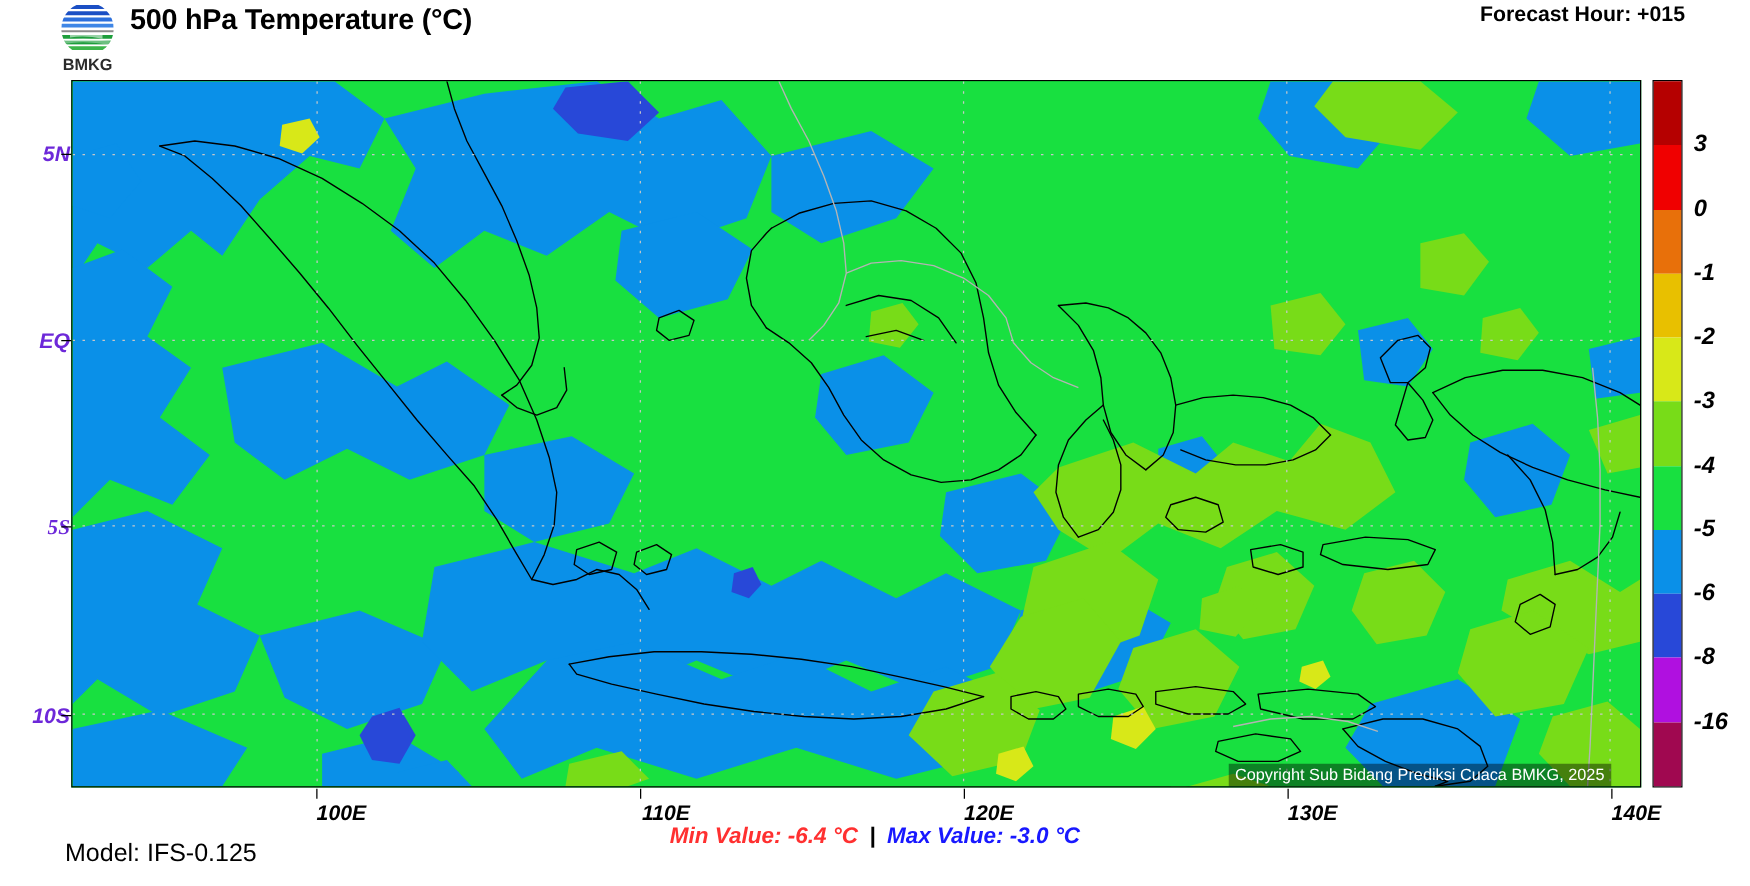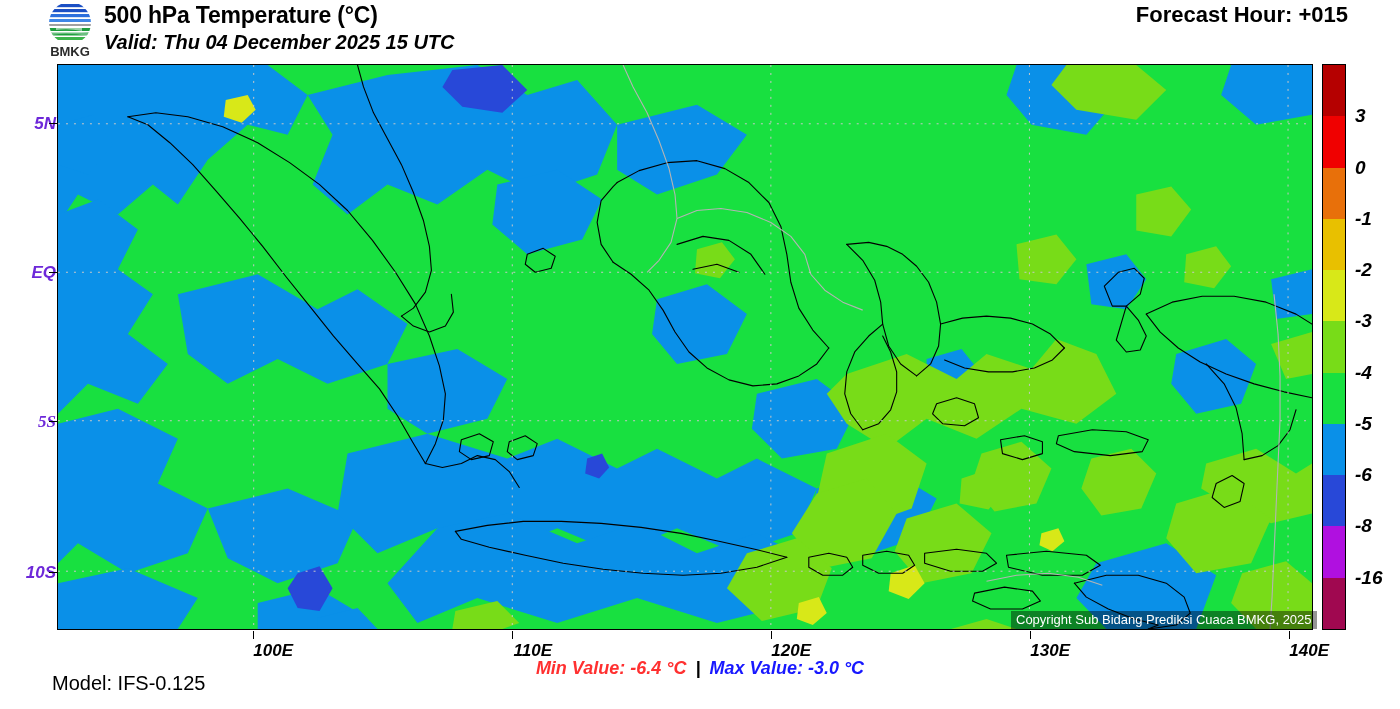--- a/index.html
+++ b/index.html
@@ -48,21 +48,21 @@
     font-size: 20px;
     font-weight: bold;
     font-style: italic;
     color: #000;
     white-space: nowrap;
   }
   #forecast-hour {
     position: absolute;
     right: 52px;
     top: 2px;
-    font-size: 22px;
+    font-size: 17px;
     font-weight: bold;
     color: #000;
     white-space: nowrap;
     text-align: right;
   }
   #initial-run {
     position: absolute;
     right: 52px;
     top: 31px;
     font-size: 20px;
@@ -148,21 +148,20 @@
   #copyright-watermark {
     position: absolute;
     left: 983px;
     top: 611px;
     padding: 1px 5px 2px 5px;
     font-size: 13px;
     color: #ffffff;
     background: rgba(0,0,0,0.42);
     white-space: nowrap;
     font-family: "Liberation Sans", sans-serif;
-    margin-left: 28px;
   }
 
   
   #model-label {
     position: absolute;
     left: 52px;
     top: 672px;
     font-size: 20px;
     color: #000;
     white-space: nowrap;
@@ -212,21 +211,20 @@
           <rect x="11" y="27" width="42" height="3.0" fill="#1E9E3C"></rect>
           <rect x="8" y="31.5" width="48" height="3.0" fill="#1E9E3C"></rect>
           <rect x="10" y="36" width="44" height="3.0" fill="#3CB54A"></rect>
           <path d="M18 26 Q30 24 44 27 L44 30 Q30 27 18 29 Z" fill="#ffffff" opacity="0.55"></path>
           <path d="M14 31 Q30 28 50 32 L50 35 Q30 31 14 34 Z" fill="#ffffff" opacity="0.35"></path>
         </g>
         <text x="32" y="55" font-family="'Liberation Sans',sans-serif" font-size="13" font-weight="bold" fill="#2B2B2B" text-anchor="middle">BMKG</text>
       </svg>
     </div>
     <div id="title-main">500 hPa Temperature (°C)</div>
-    <div id="title-valid">Valid: Thu 04 December 2025 15 UTC</div>
   </div>
 
   <div id="forecast-hour">Forecast Hour: +015</div>
 
   <div id="map-area">
     <svg id="map-svg" viewBox="0 0 1256 566" preserveAspectRatio="none">
 
       <rect x="0" y="0" width="1256" height="566" fill="#18E040"></rect>
 
       <g fill="#0A90E8">

